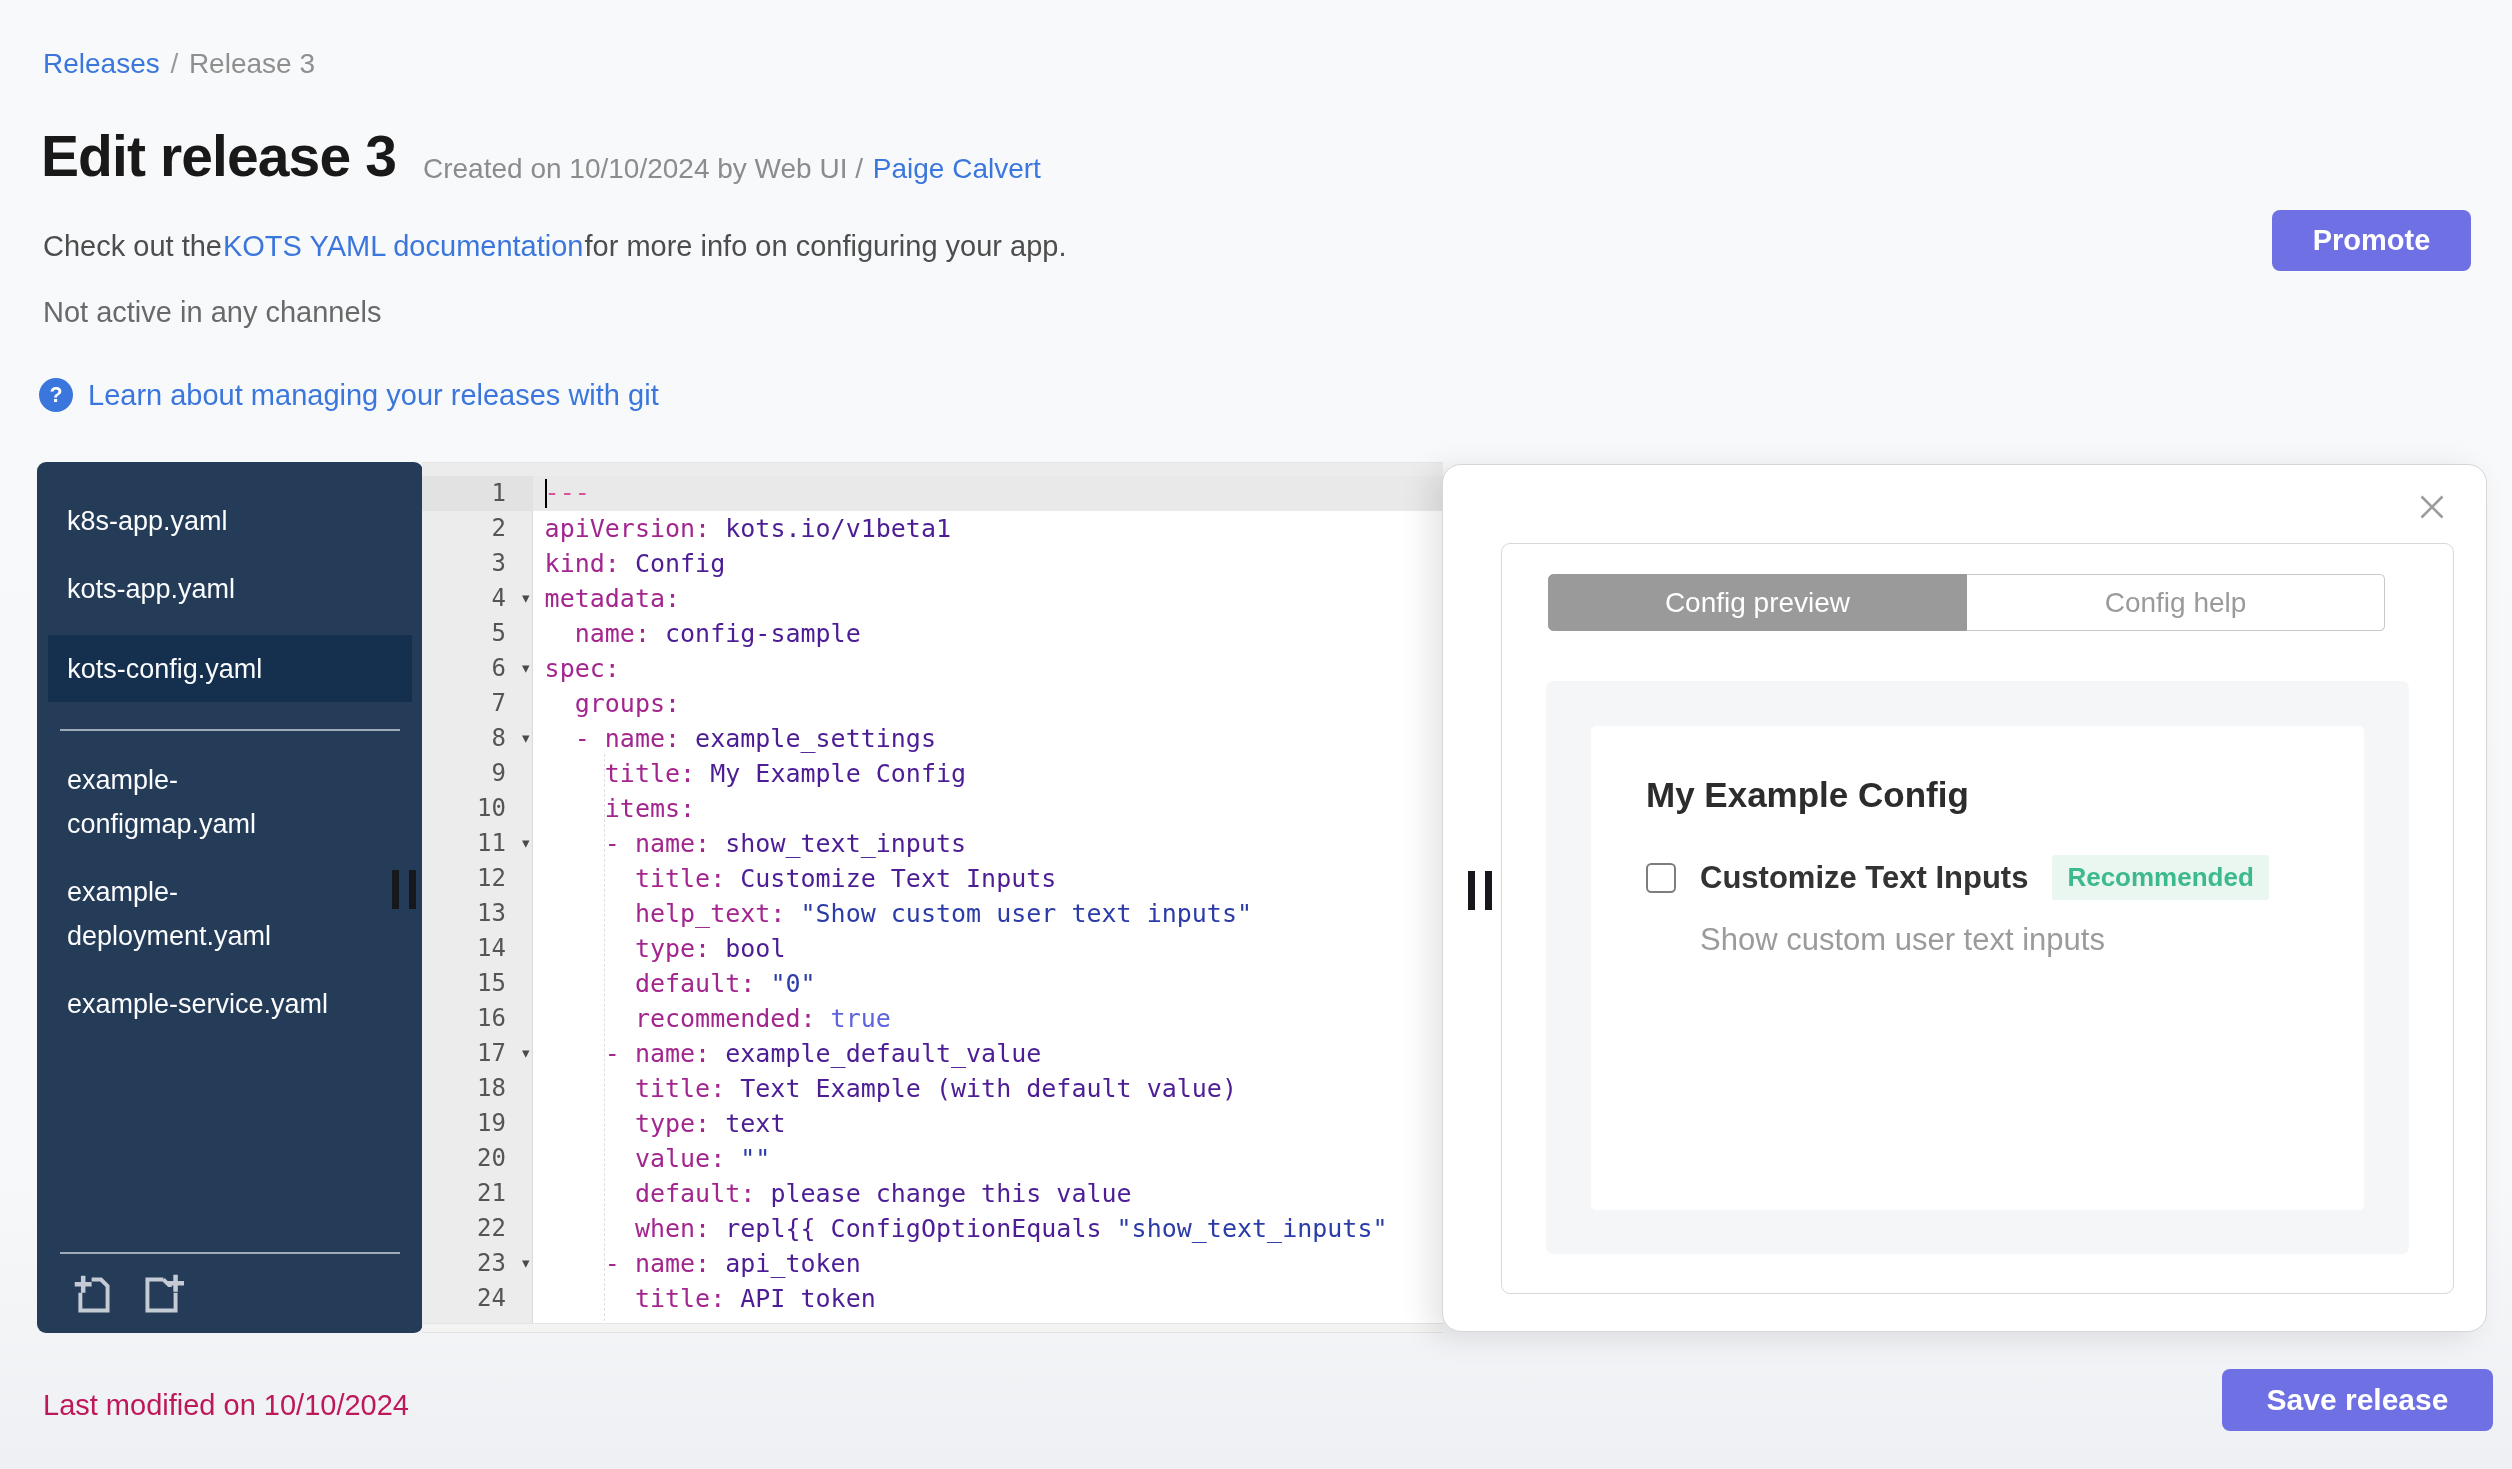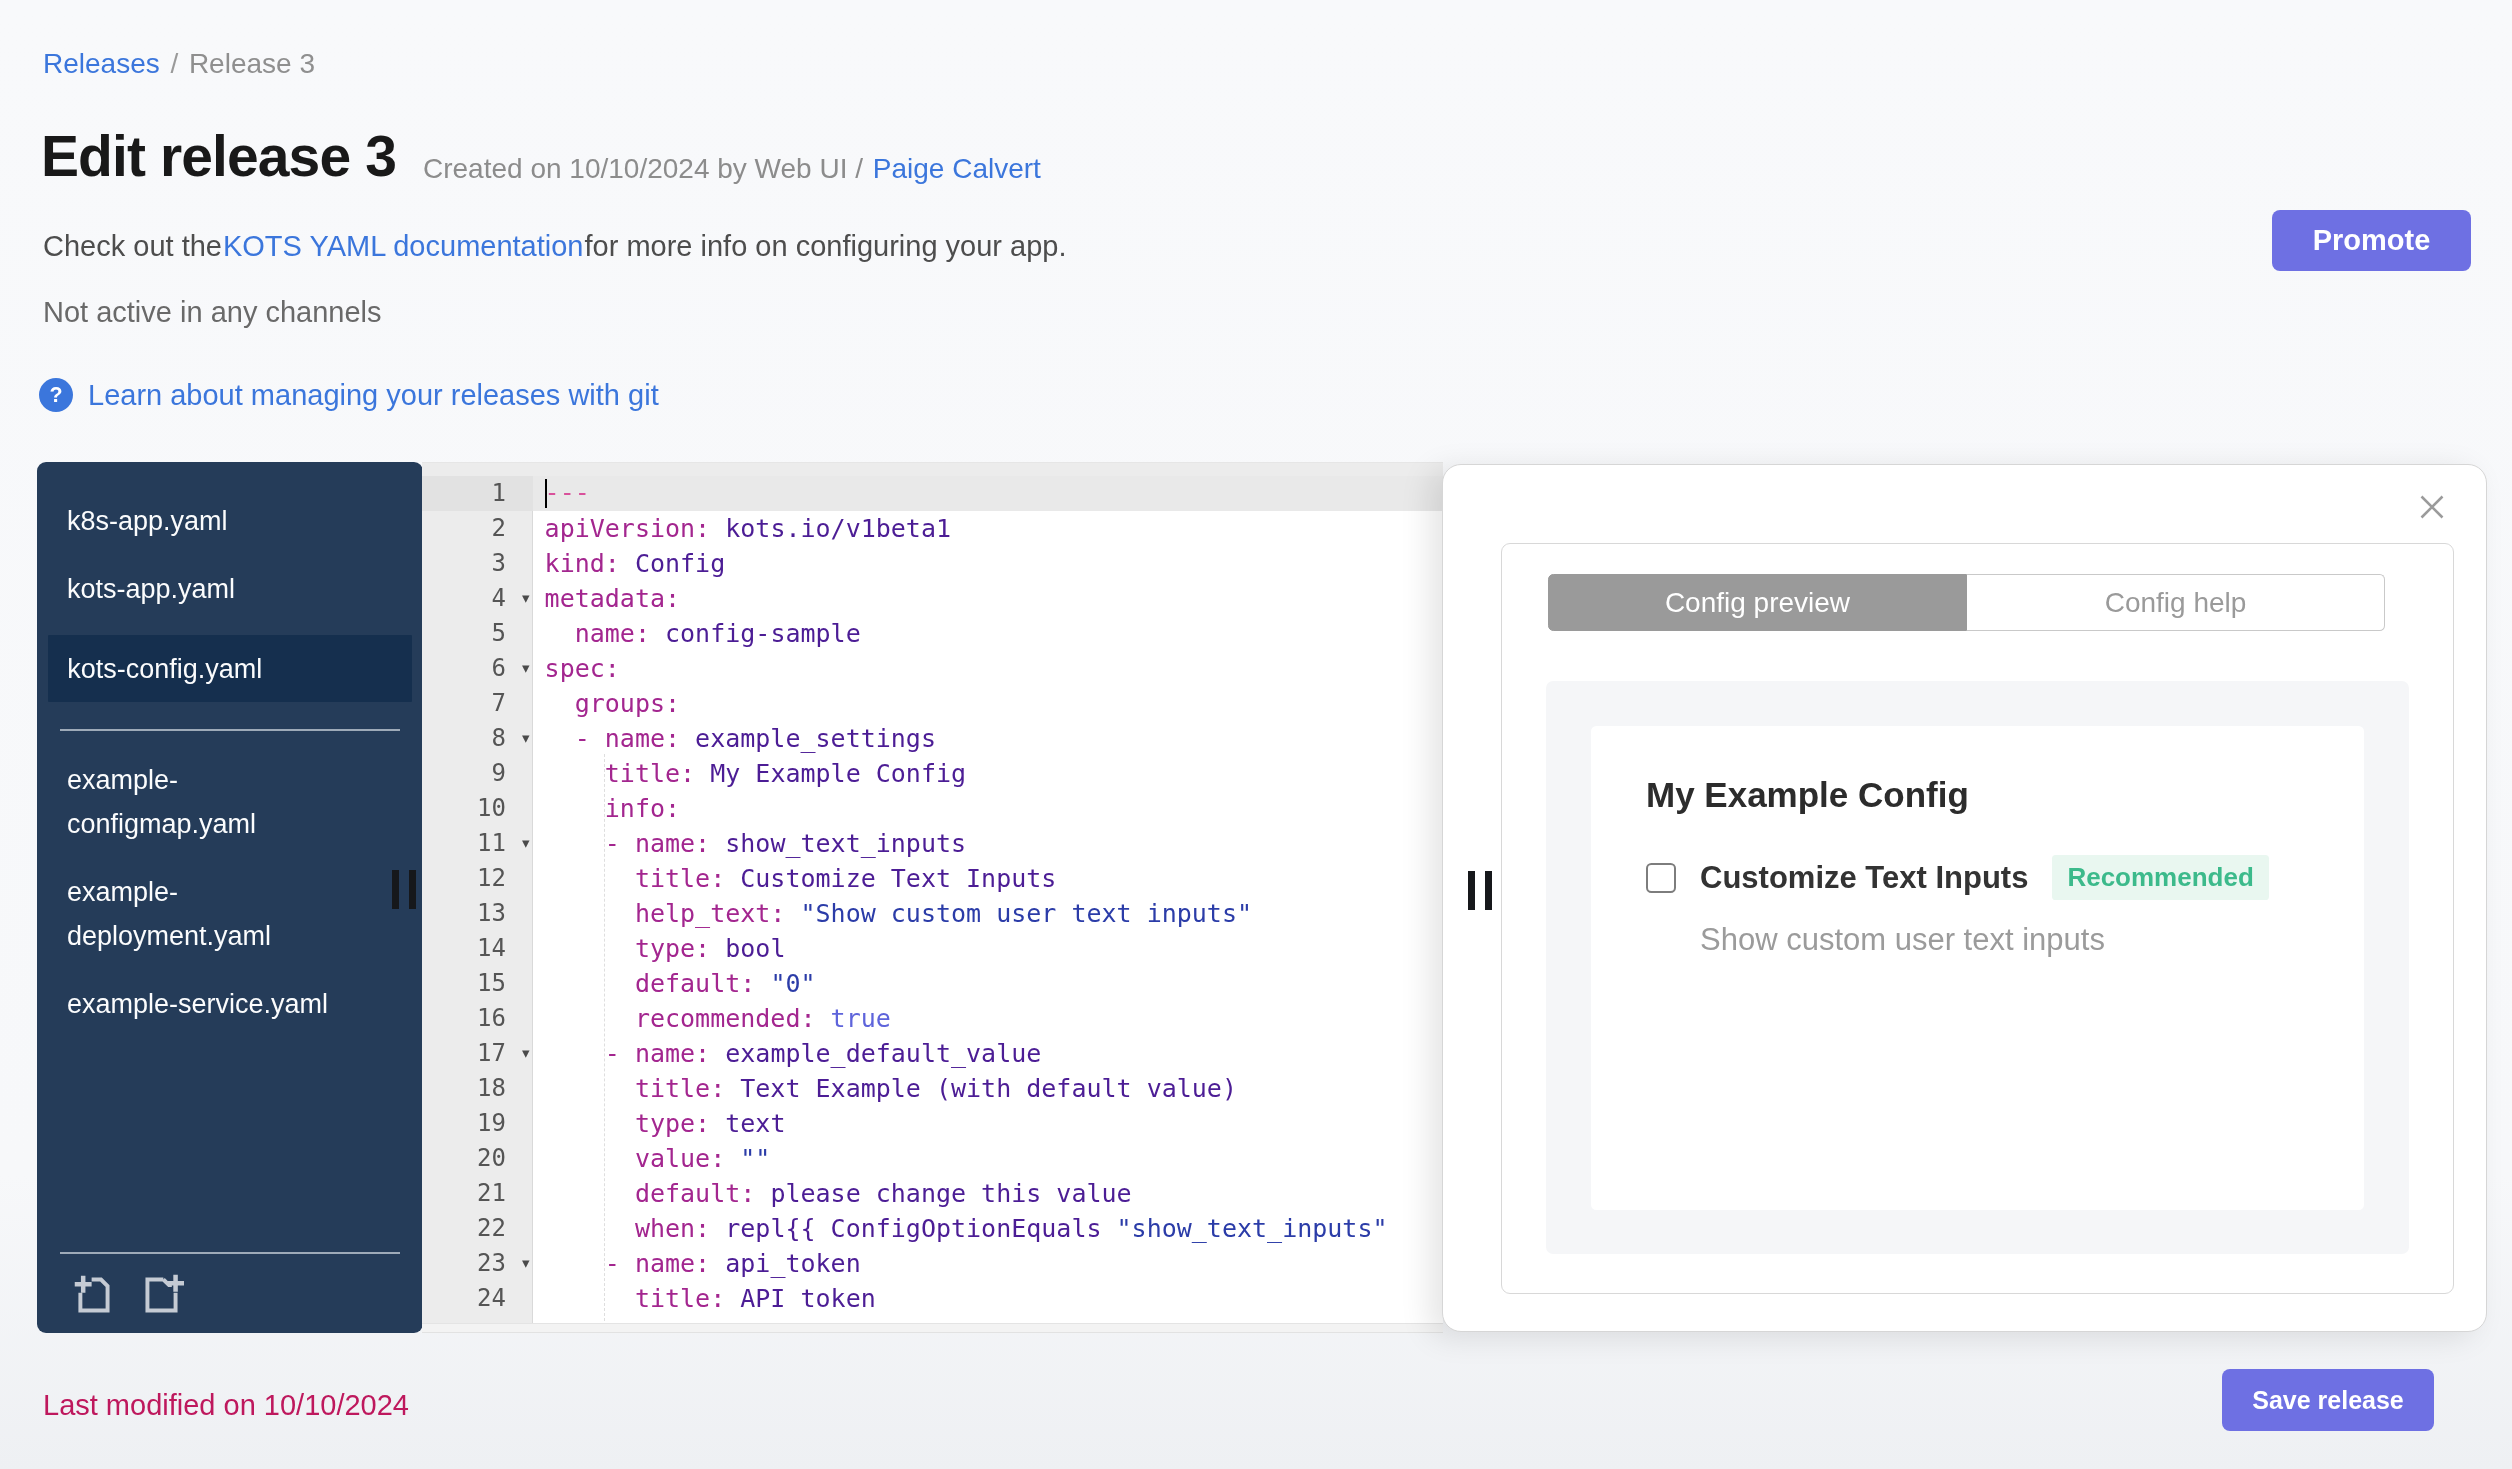--- a/index.html
+++ b/index.html
@@ -106,21 +106,21 @@
   .group-title{margin:0;font-size:35px;font-weight:700;color:#2c2c2c;}
   .item-row{display:flex;align-items:center;margin-top:40px;gap:24px;}
   .checkbox{width:30px;height:30px;border:2.7px solid #7d7d7d;border-radius:5.3px;background:#fff;flex:none;cursor:pointer;}
   .item-label{font-size:31px;font-weight:700;color:#333;}
   .badge{font-size:26px;font-weight:600;color:var(--badge-green);background:var(--badge-green-bg);
     padding:7.1px 15px;border-radius:3.6px;}
   .item-desc{font-size:31px;color:#9b9b9b;margin:21.4px 0 0 54px;}
 
   
   .last-modified{position:absolute;left:43px;top:1389px;font-size:29px;color:#be185d;}
-  .save-btn{position:absolute;left:2222px;top:1369px;width:212px;height:62px;font-size:25px;}
+  .save-btn{position:absolute;left:2222px;top:1369px;width:271px;height:62px;font-size:30px;}
 </style>
 </head>
 <body>
 
 <div class="page">
 
   <div class="breadcrumb">
     <span class="crumb-link">Releases</span>
     <span class="crumb-sep">/</span>
     <span class="crumb-current">Release 3</span>
@@ -187,21 +187,21 @@
       <div class="code-rows">
           <div class="row active"><div class="ln">1</div><div class="code"><span class="cursor"></span><span class="tok-meta">---</span></div></div>
           <div class="row"><div class="ln">2</div><div class="code"><span class="tok-key">apiVersion:</span><span class="tok-plain"> kots.io/v1beta1</span></div></div>
           <div class="row"><div class="ln">3</div><div class="code"><span class="tok-key">kind:</span><span class="tok-plain"> Config</span></div></div>
           <div class="row"><div class="ln">4<span class="fold">▾</span></div><div class="code"><span class="tok-key">metadata:</span></div></div>
           <div class="row"><div class="ln">5</div><div class="code"><span class="tok-plain">  </span><span class="tok-key">name:</span><span class="tok-plain"> config-sample</span></div></div>
           <div class="row"><div class="ln">6<span class="fold">▾</span></div><div class="code"><span class="tok-key">spec:</span></div></div>
           <div class="row"><div class="ln">7</div><div class="code"><span class="tok-plain">  </span><span class="tok-key">groups:</span></div></div>
           <div class="row"><div class="ln">8<span class="fold">▾</span></div><div class="code"><span class="tok-plain">  </span><span class="tok-key">- name:</span><span class="tok-plain"> example_settings</span></div></div>
           <div class="row"><div class="ln">9</div><div class="code"><span class="tok-plain">    </span><span class="tok-key">title:</span><span class="tok-plain"> My Example Config</span></div></div>
-          <div class="row"><div class="ln">10</div><div class="code"><span class="tok-plain">    </span><span class="tok-key">info:</span></div></div>
+          <div class="row"><div class="ln">10</div><div class="code"><span class="tok-plain">    </span><span class="tok-key">items:</span></div></div>
           <div class="row"><div class="ln">11<span class="fold">▾</span></div><div class="code"><span class="tok-plain">    </span><span class="tok-key">- name:</span><span class="tok-plain"> show_text_inputs</span></div></div>
           <div class="row"><div class="ln">12</div><div class="code"><span class="tok-plain">      </span><span class="tok-key">title:</span><span class="tok-plain"> Customize Text Inputs</span></div></div>
           <div class="row"><div class="ln">13</div><div class="code"><span class="tok-plain">      </span><span class="tok-key">help_text:</span><span class="tok-plain"> </span><span class="tok-str">"Show custom user text inputs"</span></div></div>
           <div class="row"><div class="ln">14</div><div class="code"><span class="tok-plain">      </span><span class="tok-key">type:</span><span class="tok-plain"> bool</span></div></div>
           <div class="row"><div class="ln">15</div><div class="code"><span class="tok-plain">      </span><span class="tok-key">default:</span><span class="tok-plain"> </span><span class="tok-str">"0"</span></div></div>
           <div class="row"><div class="ln">16</div><div class="code"><span class="tok-plain">      </span><span class="tok-key">recommended:</span><span class="tok-plain"> </span><span class="tok-atom">true</span></div></div>
           <div class="row"><div class="ln">17<span class="fold">▾</span></div><div class="code"><span class="tok-plain">    </span><span class="tok-key">- name:</span><span class="tok-plain"> example_default_value</span></div></div>
           <div class="row"><div class="ln">18</div><div class="code"><span class="tok-plain">      </span><span class="tok-key">title:</span><span class="tok-plain"> Text Example (with default value)</span></div></div>
           <div class="row"><div class="ln">19</div><div class="code"><span class="tok-plain">      </span><span class="tok-key">type:</span><span class="tok-plain"> text</span></div></div>
           <div class="row"><div class="ln">20</div><div class="code"><span class="tok-plain">      </span><span class="tok-key">value:</span><span class="tok-plain"> </span><span class="tok-str">""</span></div></div>

